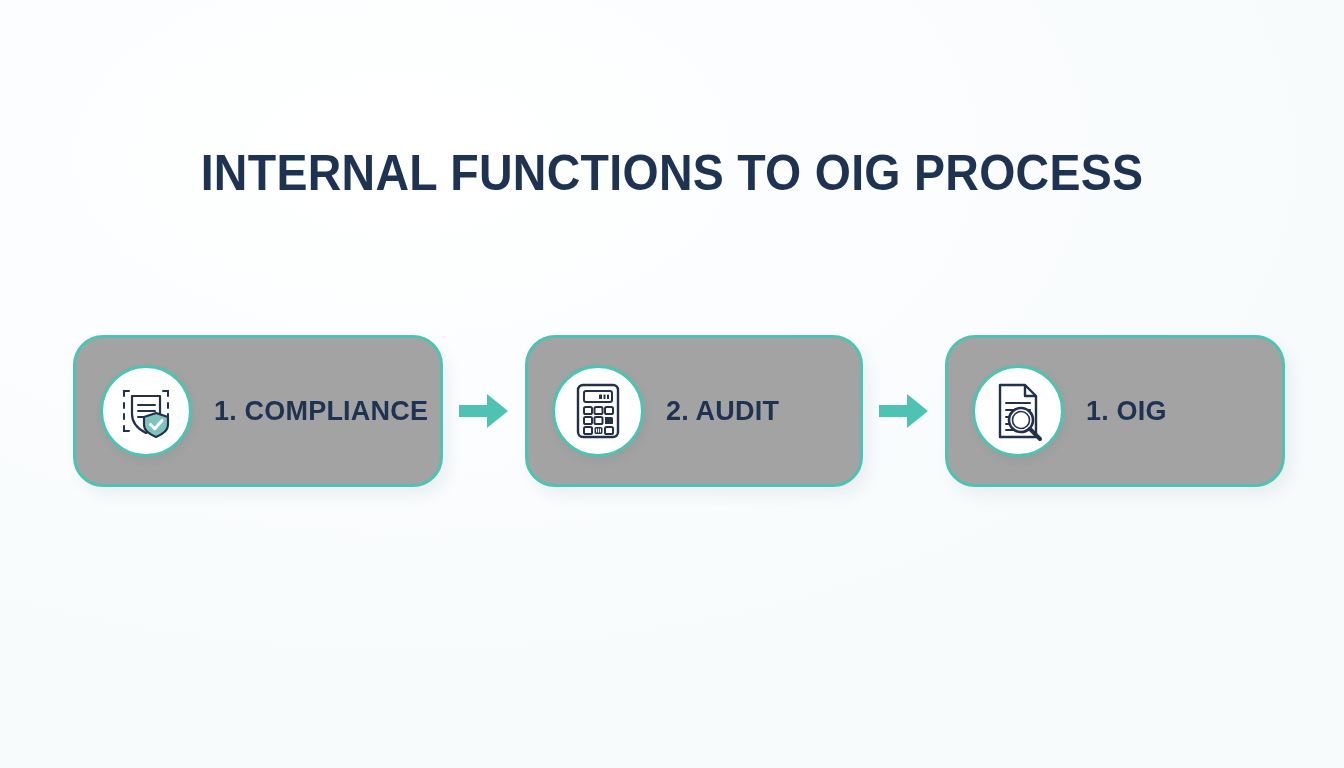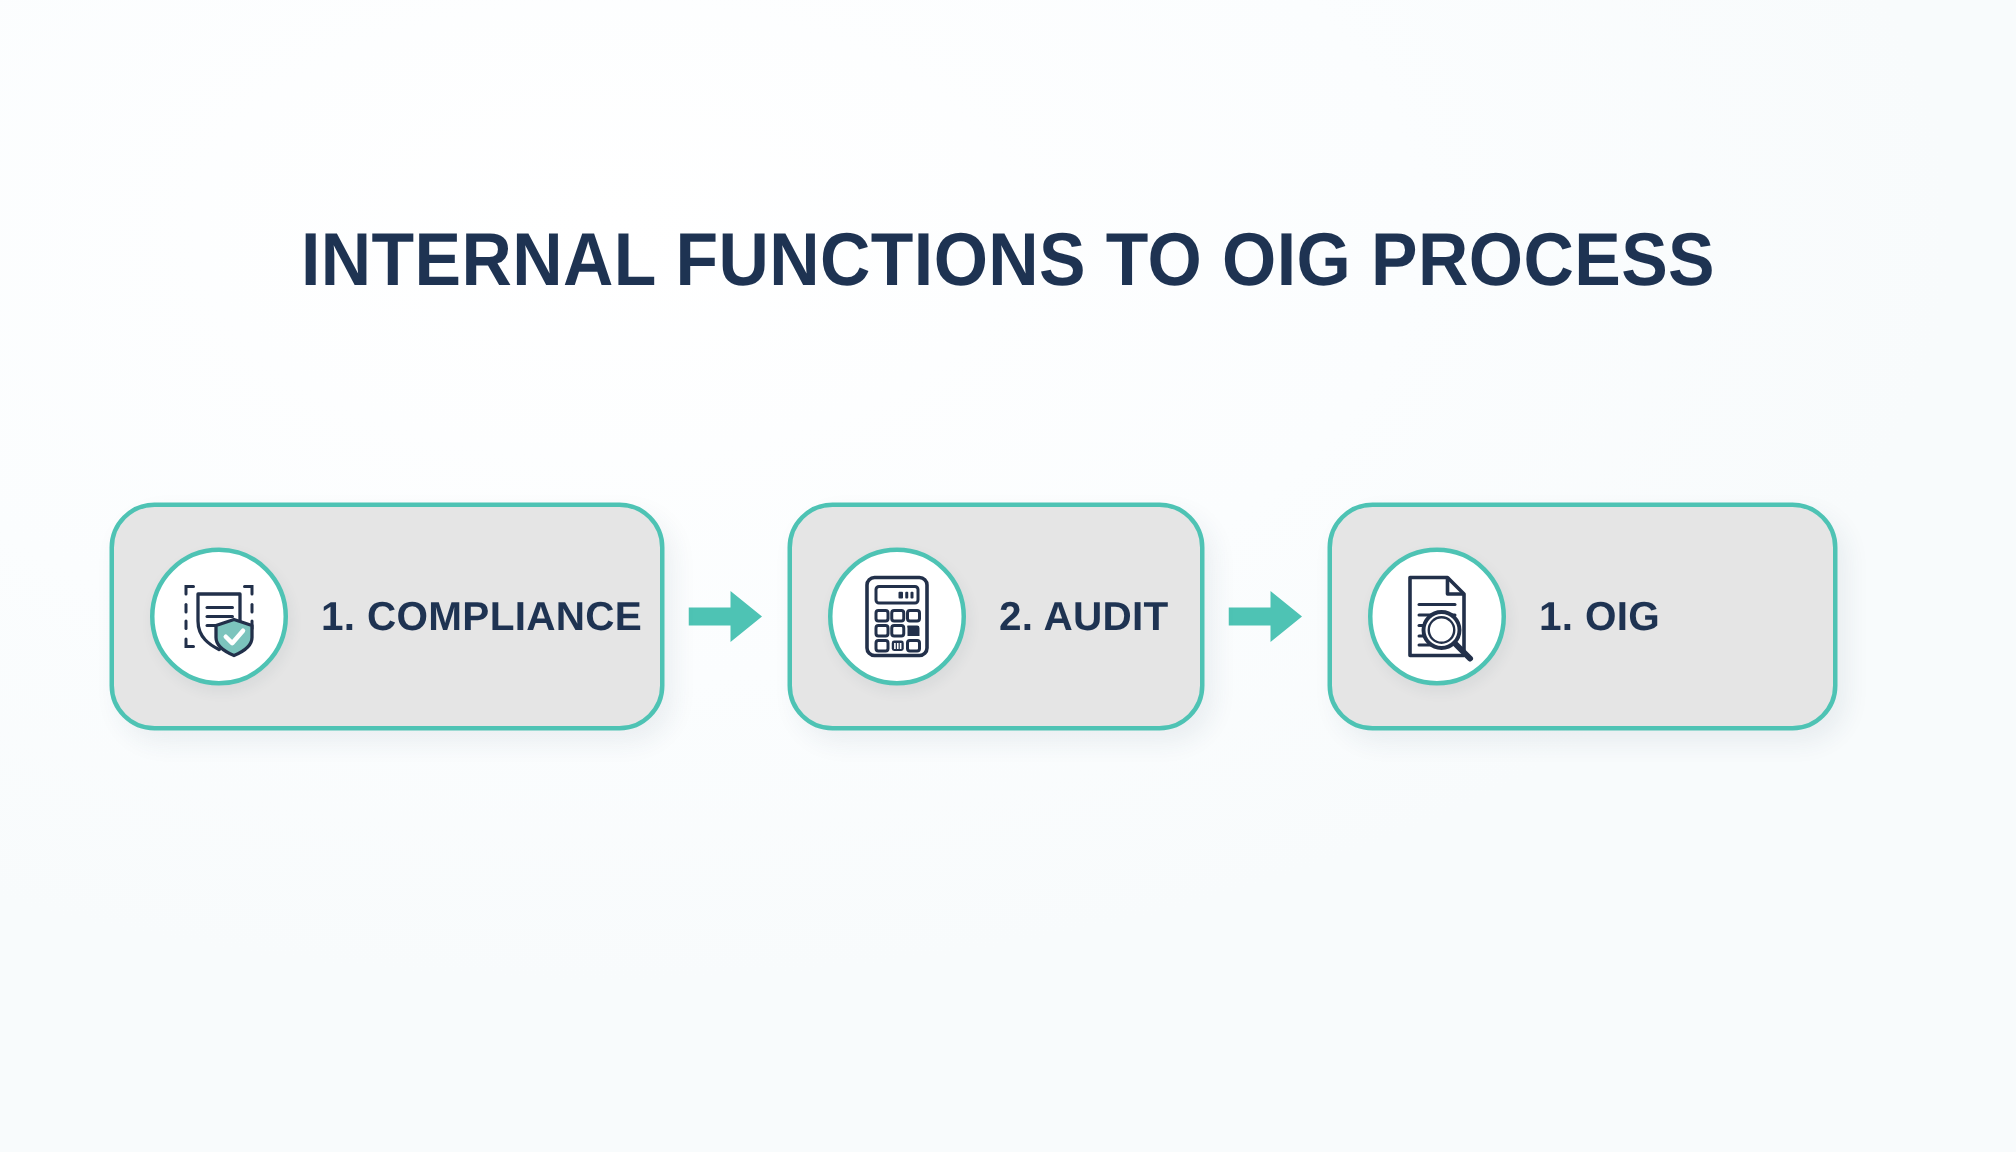--- a/index.html
+++ b/index.html
@@ -49,29 +49,29 @@
     height: 152px;
     display: flex;
     align-items: center;
   }
 
   .card {
     position: relative;
     height: 152px;
     border: 3px solid #4ec3b4;
     border-radius: 30px;
-    background: #e5e5e5;
+    background: #a3a3a3;
     box-sizing: border-box;
     display: flex;
     align-items: center;
     box-shadow: 6px 8px 16px rgba(40, 70, 90, 0.075);
     padding-left: 24px;
   }
   .card-1 { width: 370px; }
-  .card-2 { width: 278px; }
+  .card-2 { width: 338px; }
   .card-3 { width: 340px; }
 
   .icon-circle {
     width: 92px;
     height: 92px;
     min-width: 92px;
     border: 3px solid #4ec3b4;
     border-radius: 50%;
     background: #ffffff;
     box-sizing: border-box;

